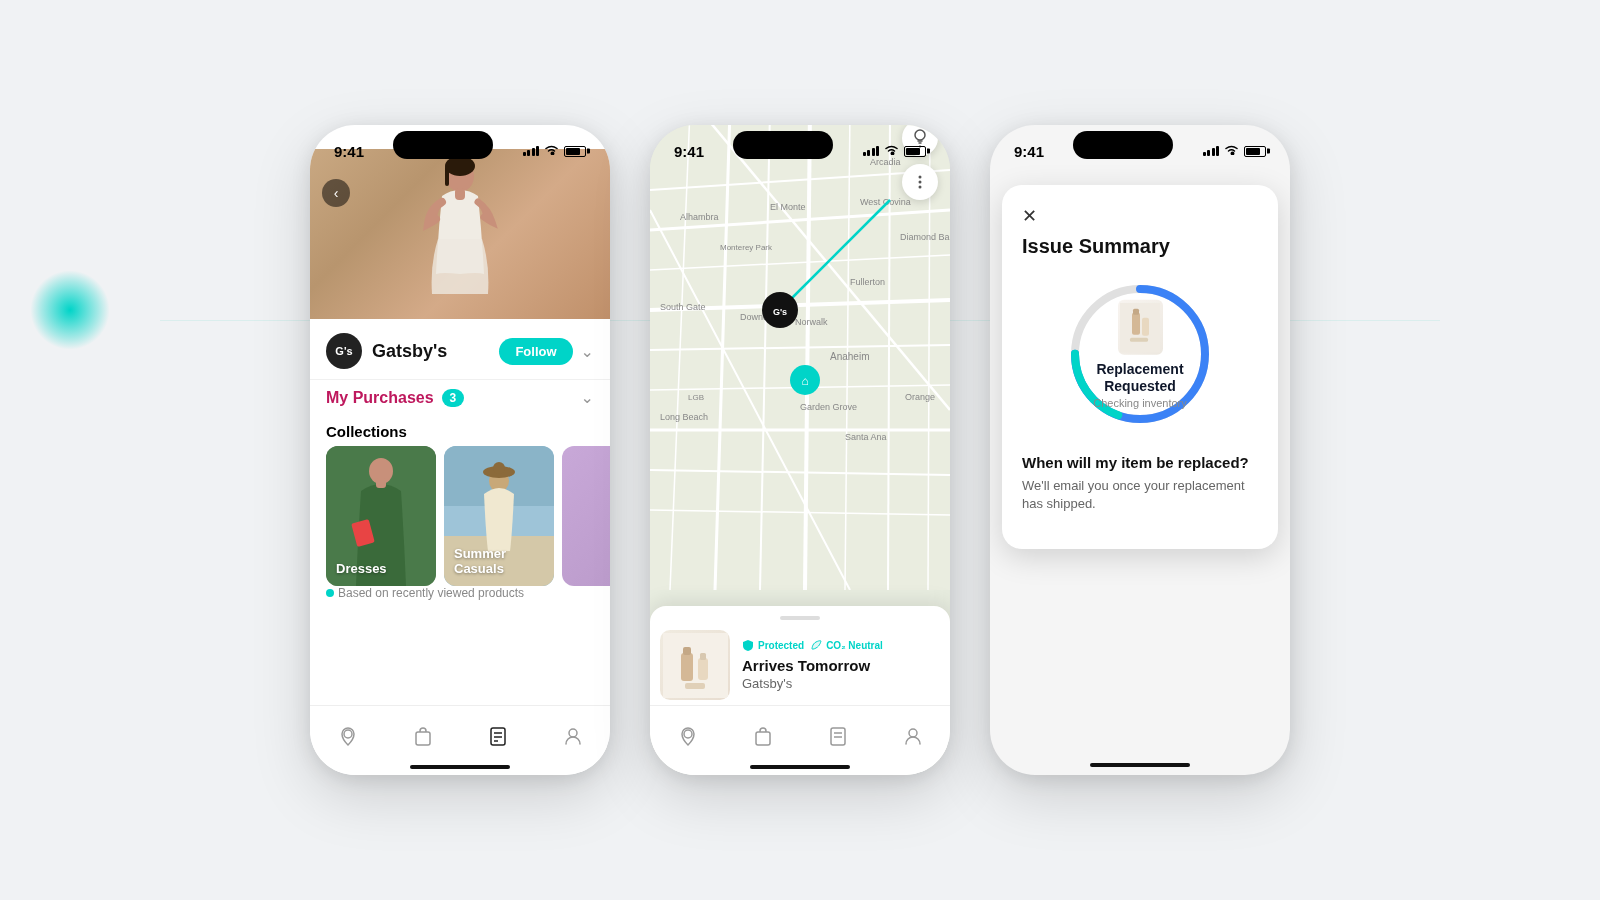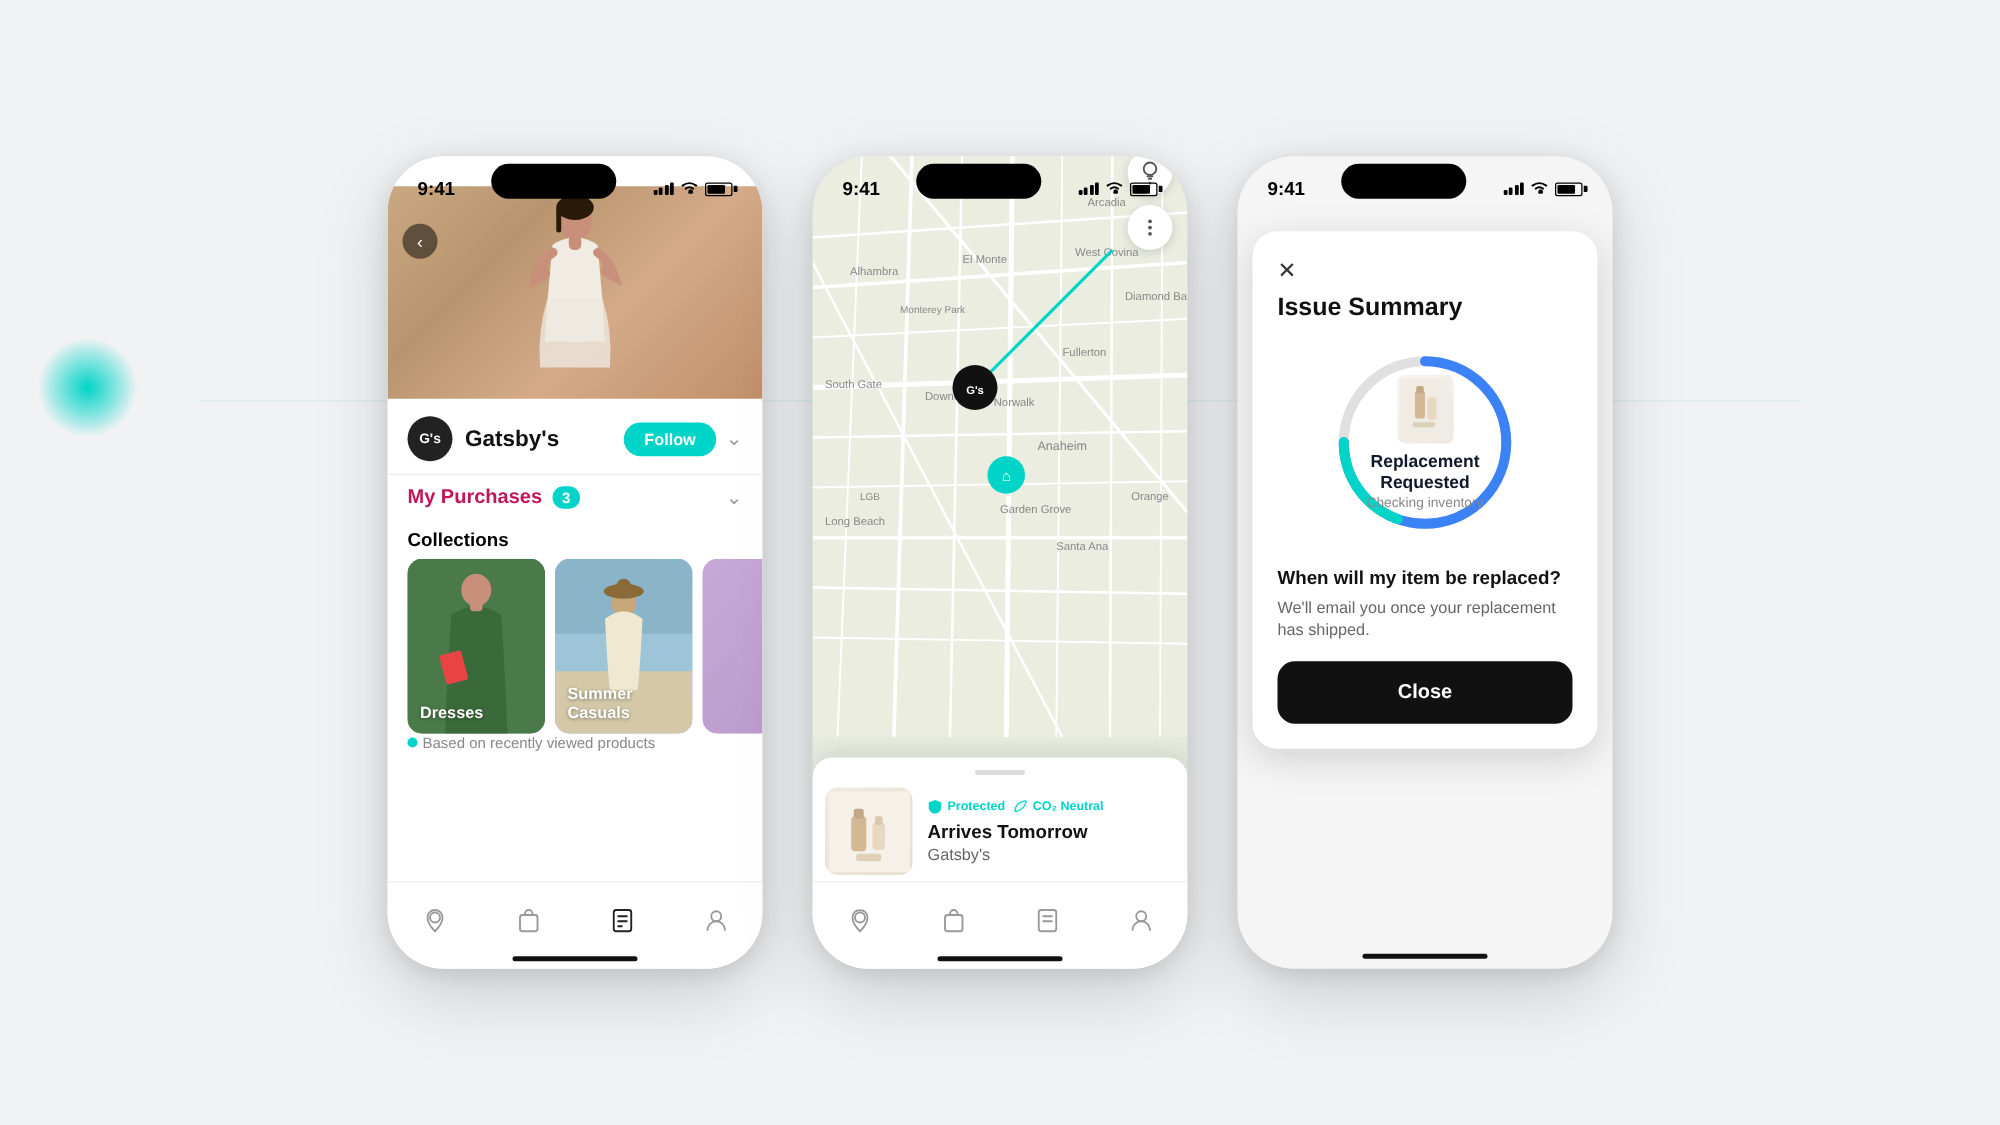--- a/index.html
+++ b/index.html
@@ -825,19 +825,18 @@
         </div>
       </div>
 
       
       <div class="faq-section">
         <div class="faq-q">When will my item be replaced?</div>
         <div class="faq-a">We'll email you once your replacement has shipped.</div>
       </div>
 
       
-      <button class="close-btn">Close</button>
     </div>
 
     <div class="home-indicator" style="position:absolute;bottom:8px;left:50%;transform:translateX(-50%);"></div>
   </div>
 
 </div>
 
 </body></html>

